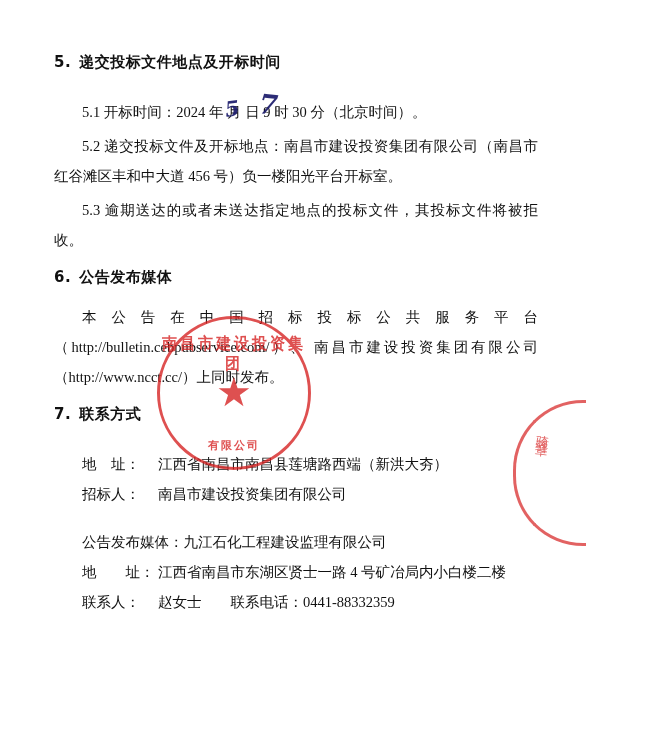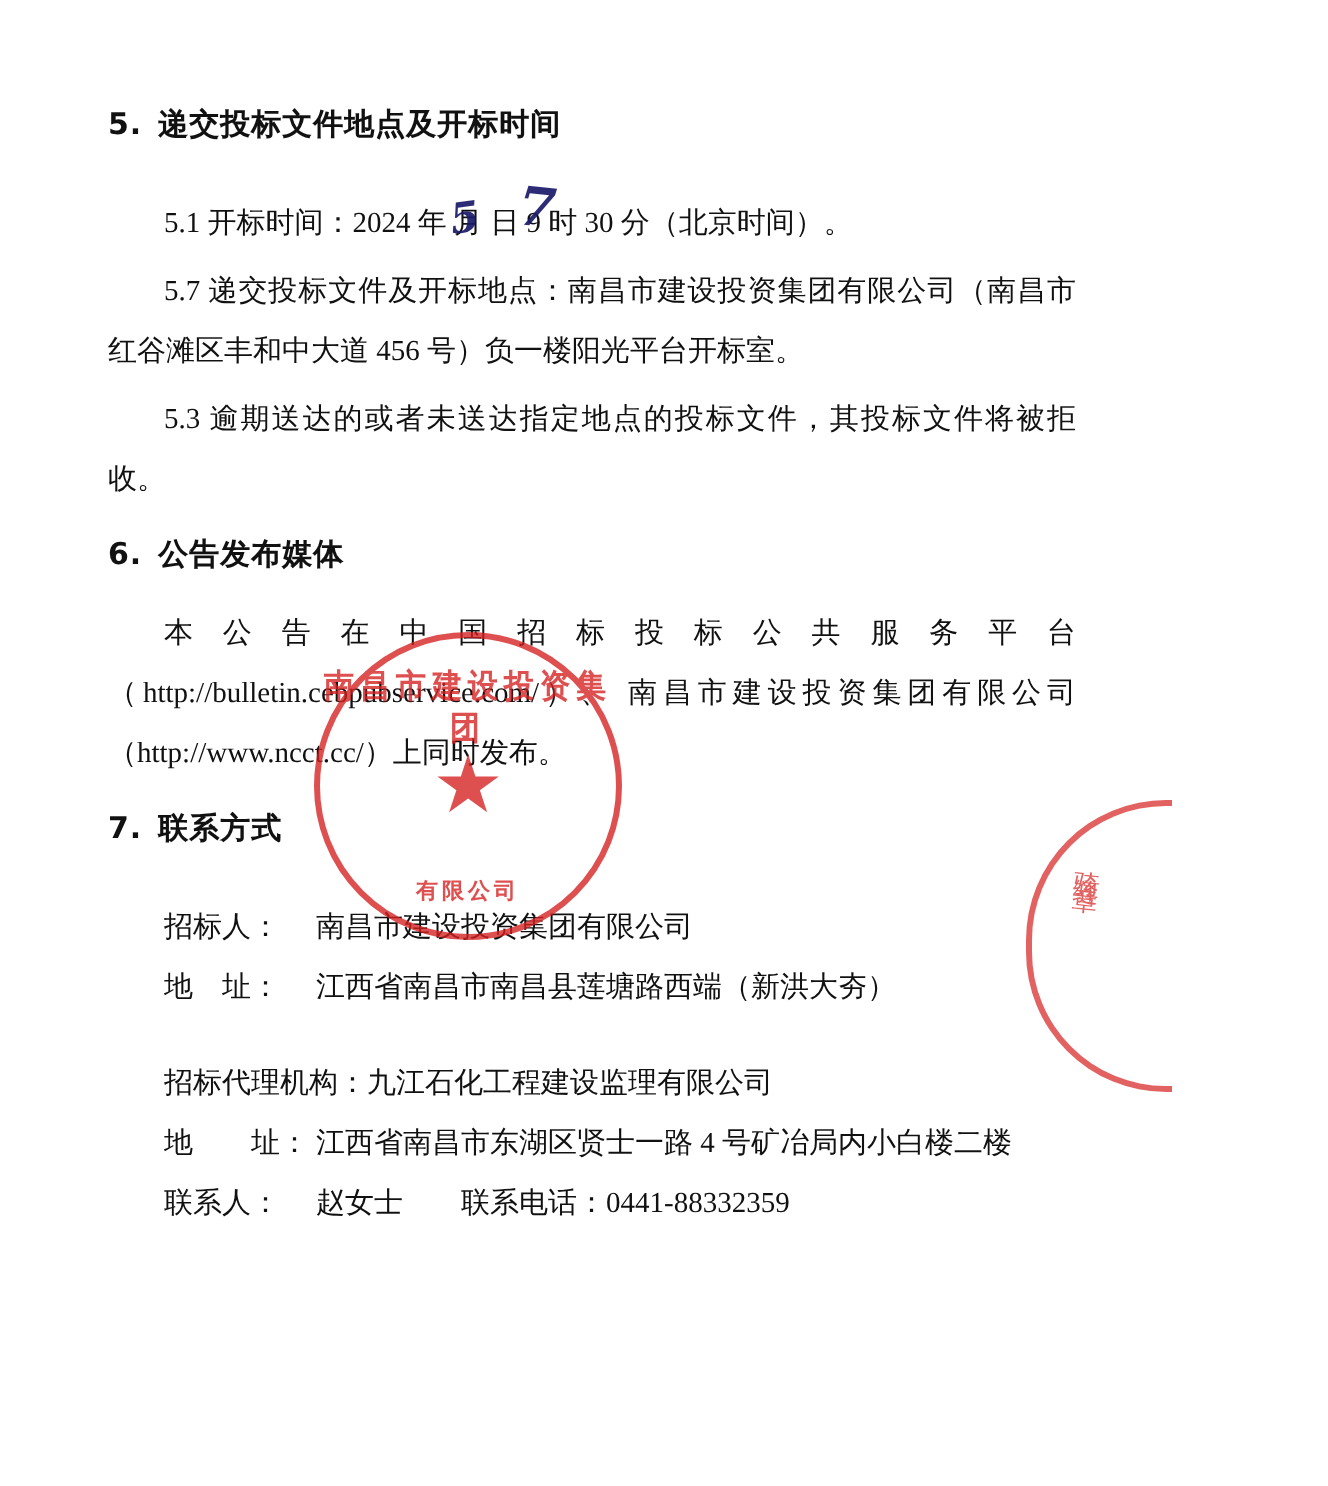--- a/index.html
+++ b/index.html
@@ -134,39 +134,39 @@
 </head>
 <body>
 
 <div class="page">
 
   <div class="section-heading">
     <span class="num">5.</span><span>递交投标文件地点及开标时间</span>
   </div>
   <div class="heading-gap"></div>
   <p class="para">5.1  开标时间：2024 年    月    日  9 时 30 分（北京时间）。</p>
-  <p class="para">5.7  递交投标文件及开标地点：南昌市建设投资集团有限公司（南昌市红谷滩区丰和中大道 456 号）负一楼阳光平台开标室。</p>
+  <p class="para">5.2  递交投标文件及开标地点：南昌市建设投资集团有限公司（南昌市红谷滩区丰和中大道 456 号）负一楼阳光平台开标室。</p>
   <p class="para">5.3  逾期送达的或者未送达指定地点的投标文件，其投标文件将被拒收。</p>
 
   <div class="section-heading blk">
     <span class="num">6.</span><span>公告发布媒体</span>
   </div>
   <p class="para">本公告在中国招标投标公共服务平台（http://bulletin.cebpubservice.com/）、  南昌市建设投资集团有限公司（http://www.ncct.cc/）上同时发布。</p>
 
   <div class="section-heading blk">
     <span class="num">7.</span><span>联系方式</span>
   </div>
   <div class="heading-gap"></div>
 
+  <p class="contact-line"><span class="lbl">地　址：</span><span>江西省南昌市南昌县莲塘路西端（新洪大夯）</span></p>
   <p class="contact-line"><span class="lbl">招标人：</span><span>南昌市建设投资集团有限公司</span></p>
-  <p class="contact-line"><span class="lbl">地　址：</span><span>江西省南昌市南昌县莲塘路西端（新洪大夯）</span></p>
 
   <div class="gap-block"></div>
 
-  <p class="contact-line"><span>招标代理机构：</span><span>九江石化工程建设监理有限公司</span></p>
+  <p class="contact-line"><span>公告发布媒体：</span><span>九江石化工程建设监理有限公司</span></p>
   <p class="contact-line"><span class="lbl">地　　址：</span><span>江西省南昌市东湖区贤士一路 4 号矿冶局内小白楼二楼</span></p>
   <p class="contact-line"><span class="lbl">联系人：</span><span>赵女士　　联系电话：0441-88332359</span></p>
 
   <span class="handwrite hw1">5</span>
   <span class="handwrite hw2">7</span>
 
   <div class="seal">
     <div class="arc-top">南昌市建设投资集团</div>
     <div class="star">★</div>
     <div class="arc-bottom">有限公司</div>

